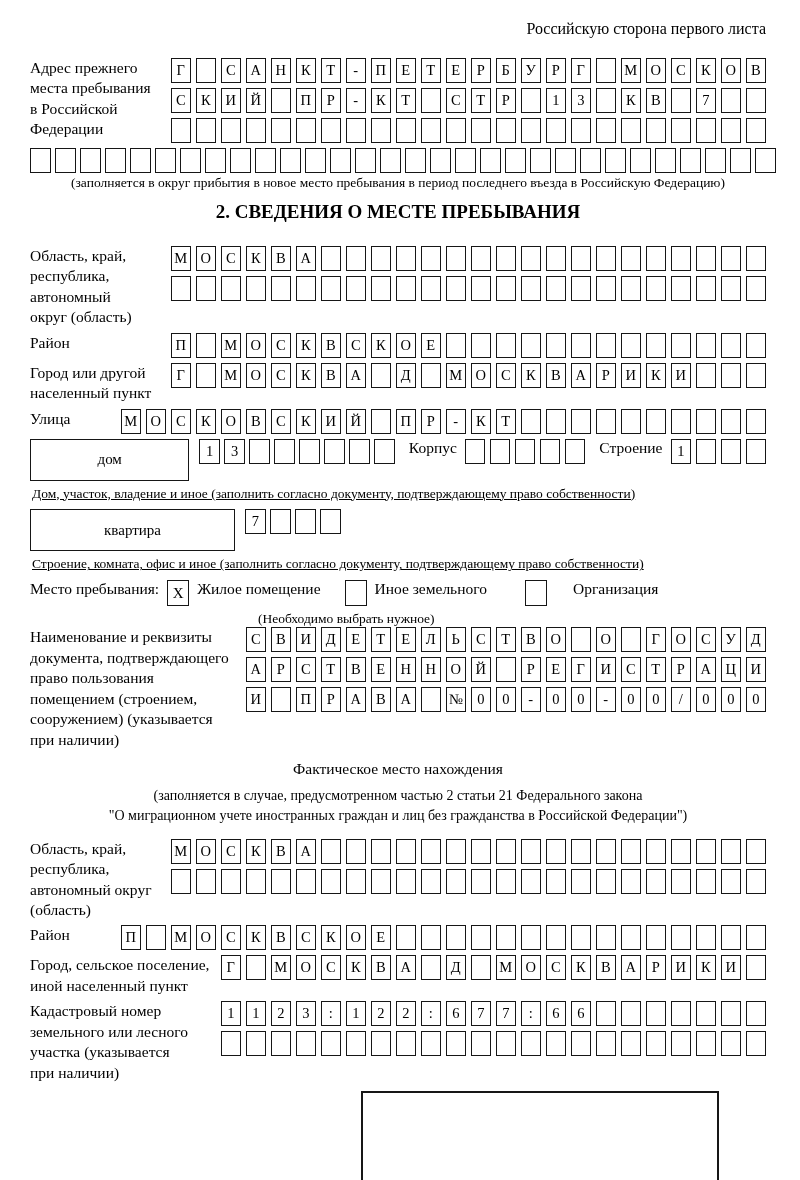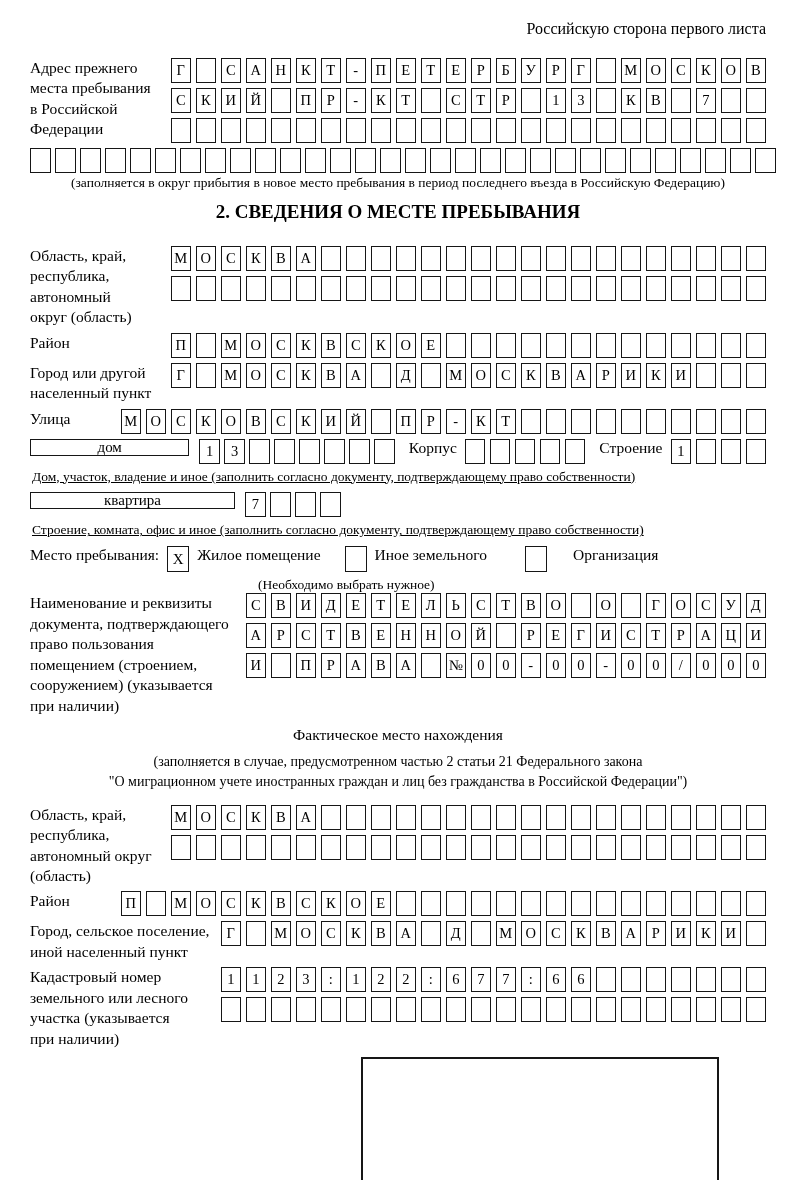--- a/index.html
+++ b/index.html
@@ -15,21 +15,21 @@
   .cells.full{width:100%;justify-content:space-between;margin-left:0;}
   .cell{flex:0 0 auto;box-sizing:border-box;width:20.5px;height:25px;border:1.6px solid #161616;
         display:flex;align-items:center;justify-content:center;font-size:14.5px;background:#fff;}
   .frow{display:flex;margin-bottom:5px;}
 
   .caption{font-size:13.5px;text-align:center;margin:2px 0 7px 0;line-height:1.25;}
   .caption.left{text-align:left;margin-left:2px;text-decoration:underline;}
 
   .sec-title{font-size:19px;font-weight:bold;text-align:center;margin:9px 0 23px 0;}
 
-  .widebox{box-sizing:border-box;height:17px;border:1.8px solid #161616;display:flex;
+  .widebox{box-sizing:border-box;height:42px;border:1.8px solid #161616;display:flex;
            align-items:center;justify-content:center;font-size:15px;}
   .widebox.dom{width:168px;}
   .widebox.kvart{width:205px;}
   .inline-label{font-size:15.5px;white-space:nowrap;}
   .gap8{margin-left:8px;}
   .gap10{margin-left:10px;}
   .gap14{margin-left:14px;}
 
   .checkbox{box-sizing:border-box;width:22px;height:26px;border:1.7px solid #161616;
             display:flex;align-items:center;justify-content:center;font-size:15px;}

